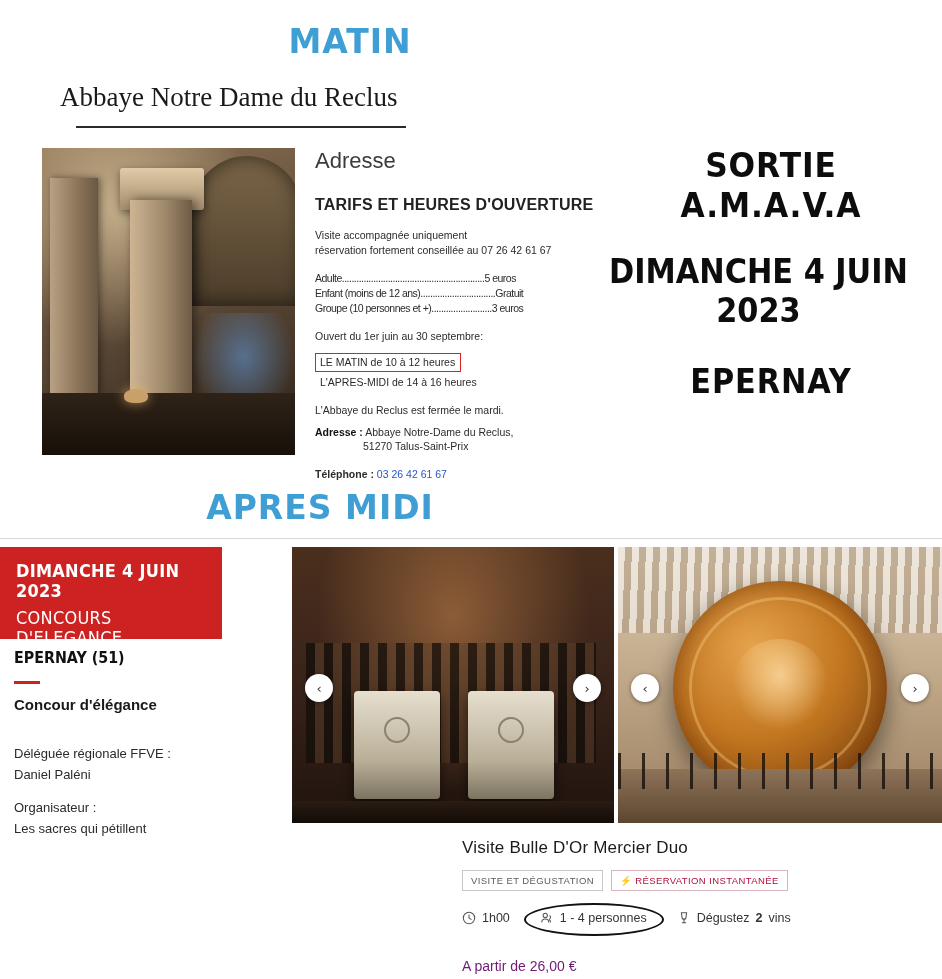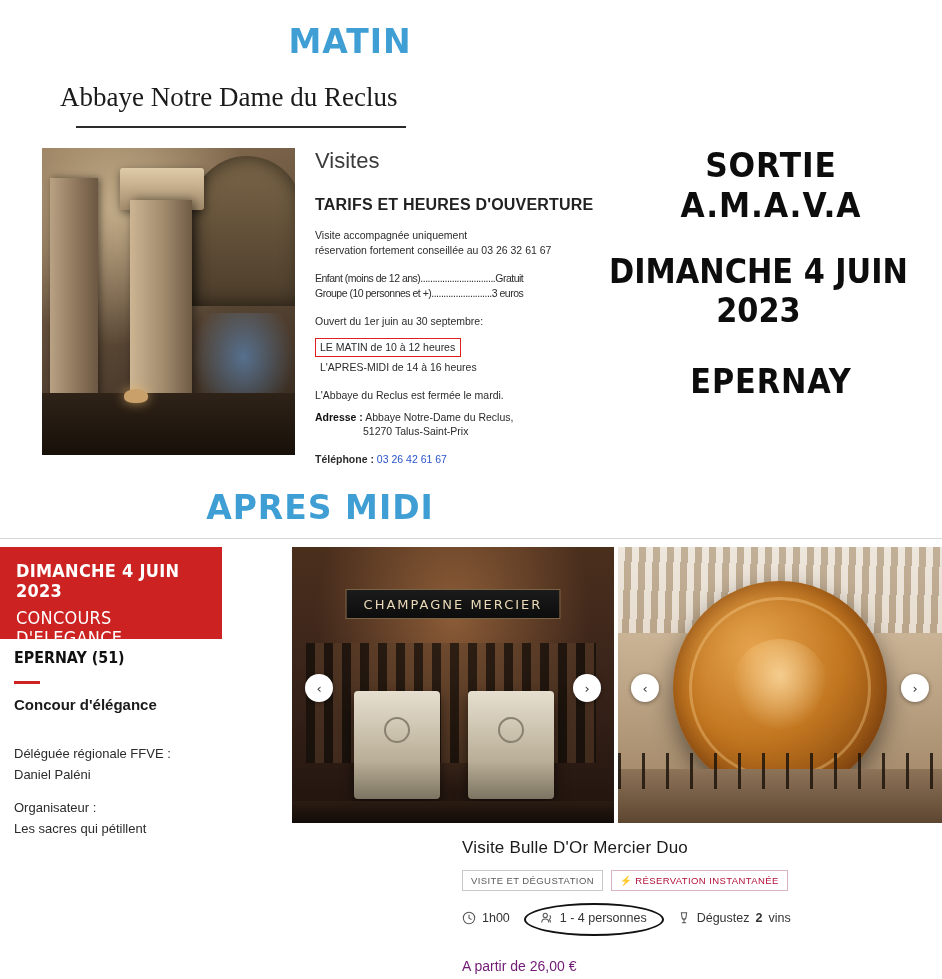--- a/index.html
+++ b/index.html
@@ -374,26 +374,27 @@
   <div class="arch"></div>
   <div class="col-left"></div>
   <div class="cap-mid"></div>
   <div class="col-mid"></div>
   <div class="blue-glow"></div>
   <div class="floor"></div>
   <div class="lamp"></div>
 </div>
 
 <div class="visits-block">
-  <div class="visits-h1">Visites</div>
+  <div class="visits-h1">Adresse</div>
   <div class="visits-h2">TARIFS ET HEURES D'OUVERTURE</div>
   <div class="visits-p">
     <div>Visite accompagnée uniquement</div>
-    <div>réservation fortement conseillée au 03 26 32 61 67</div>
-  </div>
+    <div>réservation fortement conseillée au 07 26 42 61 67</div>
+  </div>
+  <div class="price-line dots">Adulte...........................................................5 euros</div>
   <div class="price-line dots">Enfant (moins de 12 ans)...............................Gratuit</div>
   <div class="price-line dots">Groupe (10 personnes et +).........................3 euros</div>
 
   <div class="open-line">Ouvert du 1er juin au 30 septembre:</div>
   <div class="highlight-box">LE MATIN de 10 à 12 heures</div>
   <div class="after-line">L'APRES-MIDI de 14 à 16 heures</div>
 
   <div class="closed-line">L'Abbaye du Reclus est fermée le mardi.</div>
   <div class="addr-line">
     <b>Adresse :</b>
@@ -427,21 +428,20 @@
 </div>
 <div class="orga">
   <div>Organisateur :</div>
   <div>Les sacres qui pétillent</div>
 </div>
 
 <div class="gal">
   <div class="gal-item gal-a">
     <div class="mercier-wall"></div>
     <div class="stair"></div>
-    <div class="mercier-banner">CHAMPAGNE MERCIER</div>
     <div class="press-a"></div>
     <div class="press-b"></div>
     <div class="rail"></div>
     <button class="nav-btn nav-prev">‹</button>
     <button class="nav-btn nav-next">›</button>
   </div>
   <div class="gal-item gal-b">
     <div class="barrel-bg"></div>
     <div class="barrel-ceiling"></div>
     <div class="barrel">

